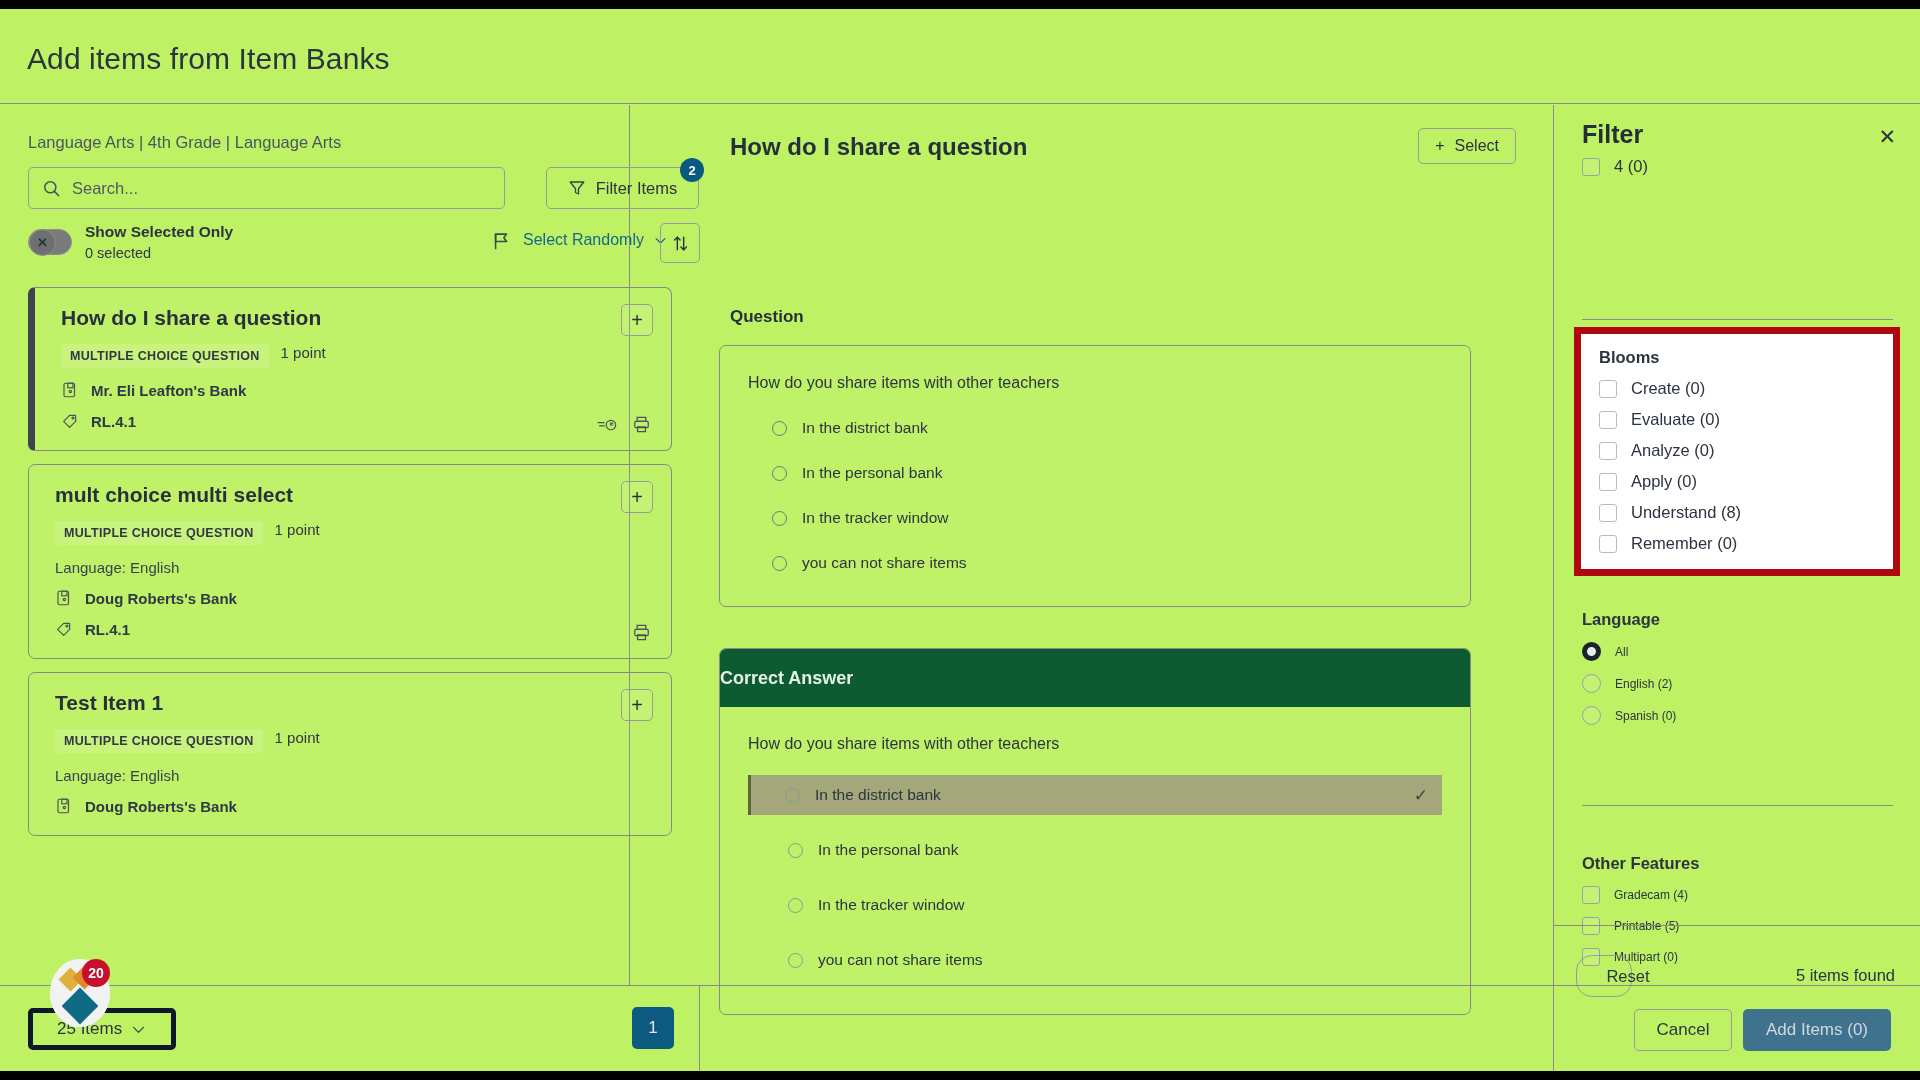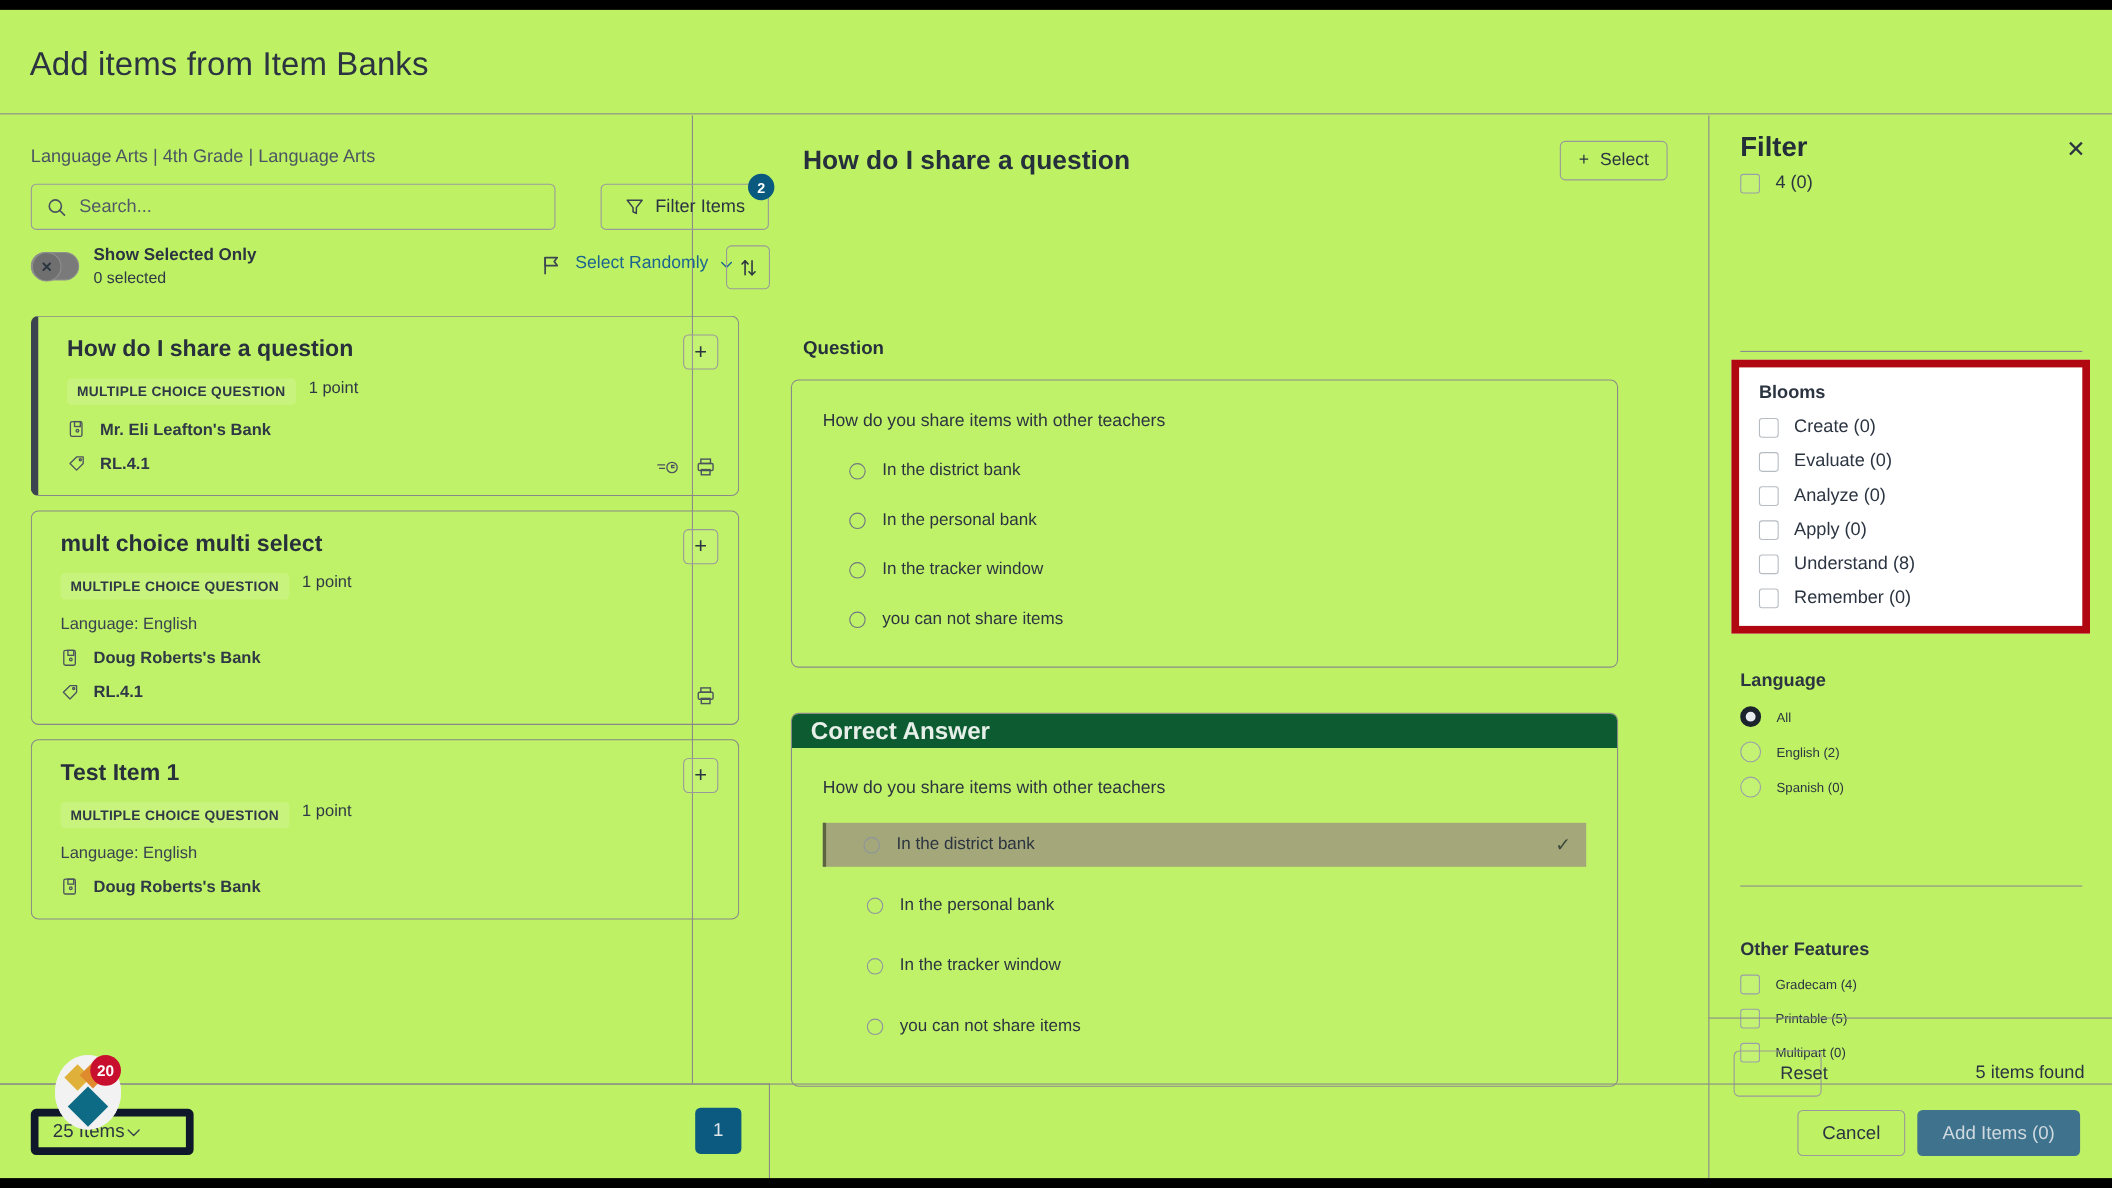--- a/index.html
+++ b/index.html
@@ -123,23 +123,23 @@
   }
   .card-icons { position: absolute; right: 20px; bottom: 16px; display: flex; align-items: center; gap: 14px; }
 
   
   #left-footer {
     position: absolute; left: 0; top: 880px; width: 700px; height: 86px;
     border-top: 1px solid #8a8a8a; border-right: 1px solid #8a8a8a;
   }
   #page-size-select {
     position: absolute; left: 28px; top: 22px; width: 148px; height: 42px;
-    border: 7px solid #0f172a; border-radius: 5px;
-    display: flex; align-items: center; 
-    padding: 0 13px; font-size: 17px; color: #2b3440; cursor: pointer;
+    border: 5px solid #0f172a; border-radius: 5px;
+    display: flex; align-items: center; justify-content: space-between;
+    padding: 0 24px; font-size: 17px; color: #2b3440; cursor: pointer;
   }
   #pager-1 {
     position: absolute; left: 632px; top: 21px; width: 42px; height: 42px;
     background: #0c5a80; color: #dfe6ea; border-radius: 5px;
     display: flex; align-items: center; justify-content: center; font-size: 17px; cursor: pointer;
   }
   
   #dock-icon {
     position: absolute; left: 50px; top: 950px; width: 60px; height: 72px;
     z-index: 40;
@@ -175,23 +175,23 @@
   .q-stem { font-size: 16px; color: #2c343f; margin-left: 28px; }
   .opt-row { display: flex; align-items: center; gap: 15px; margin-top: 27px; margin-left: 52px; font-size: 15.5px; color: #2c343f; }
   .radio {
     width: 15px; height: 15px; border-radius: 50%; border: 1.6px solid #6e7781; flex: none;
   }
   #answer-card {
     position: absolute; left: 18px; top: 543px; width: 752px;
     border: 1px solid #8a8a8a; border-radius: 7px; overflow: hidden; background: rgba(255,255,255,.035);
   }
   #answer-header {
-    height: 31px; background: #0d5c31; color: #e7efe9;
-    display: flex; align-items: center; padding-left: 17px;
-    font-size: 22px; font-weight: 700;
+    height: 58px; background: #0d5c31; color: #e7efe9;
+    display: flex; align-items: center; 
+    font-size: 18px; font-weight: 700;
   }
   #answer-body { padding: 28px 0 34px 0; position: relative; }
   .ans-stem { font-size: 16px; color: #2c343f; margin-left: 28px; }
   .ans-row {
     display: flex; align-items: center; gap: 15px;
     margin-top: 22px; padding: 11px 0 11px 37px; margin-left: 28px; margin-right: 28px;
     font-size: 15.5px; color: #2c343f; position: relative;
   }
   .ans-row.correct { background: #a3a77a; border-left: 3px solid #5d6540; margin-left: 28px; padding-left: 34px; }
   .ans-row.plain { padding-left: 40px; margin-top: 15px; }
@@ -224,22 +224,22 @@
   .radio-lg { width: 19px; height: 19px; border-radius: 50%; border: 1.6px solid #9aa0a7; background: rgba(255,255,255,.10); flex: none; }
   .radio-lg.on { border: 5px solid #1b232c; background: #e8ecef; }
   #divider-2 { position: absolute; left: 28px; top: 700px; width: 311px; height: 1px; background: #8d8d8d; }
   #other-section { position: absolute; left: 28px; top: 749px; width: 311px; }
 
   #right-footer {
     position: absolute; left: 1553px; top: 820px; width: 367px; height: 156px;
     border-left: 1px solid #8a8a8a; border-top: 1px solid #8a8a8a;
   }
   #reset-btn {
-    position: absolute; left: 22px; top: 29px; width: 80px; height: 42px;
-    border: 1px solid #9a9a9a; border-radius: 5px;
+    position: absolute; left: 22px; top: 29px; width: 56px; height: 42px;
+    border: 1px solid #9a9a9a; border-radius: 16px;
     display: flex; align-items: center; justify-content: center;
     font-size: 16.5px; color: #2b3440; cursor: pointer; padding-left: 48px;
   }
   #items-found { position: absolute; right: 25px; top: 40px; font-size: 16.5px; color: #2b3440; }
 
   
   #modal-footer {
     position: absolute; left: 0; top: 976px; width: 1920px; height: 86px;
     border-top: 1px solid #8a8a8a;
   }

